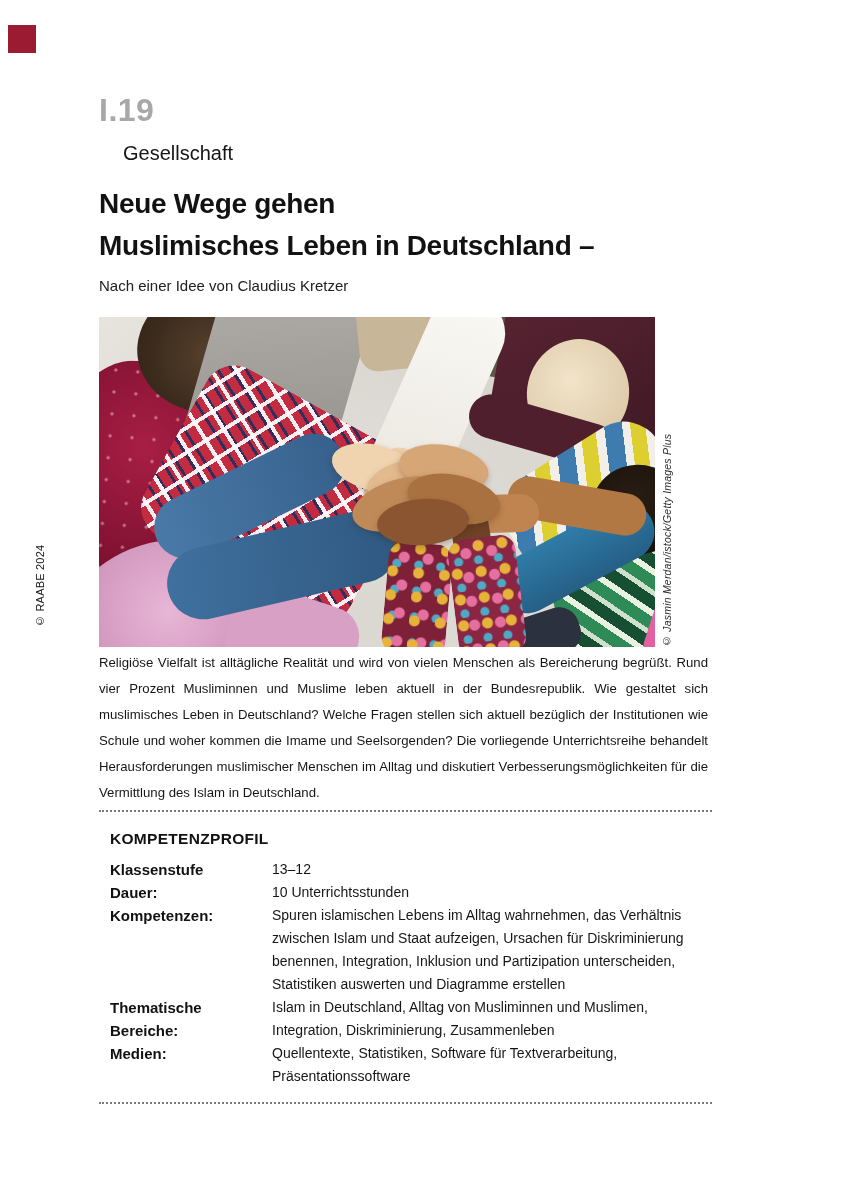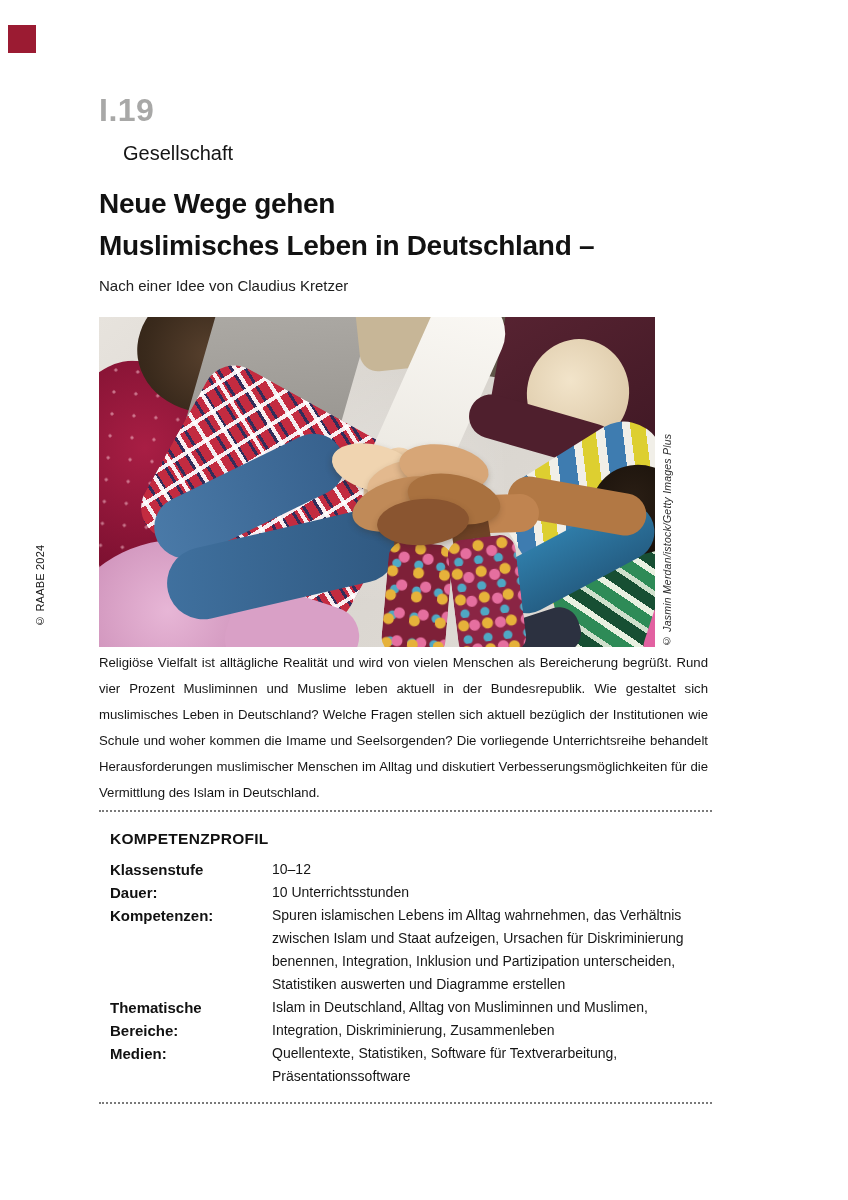--- a/index.html
+++ b/index.html
@@ -93,21 +93,21 @@
   <div class="photo-credit vert">© Jasmin Merdan/istock/Getty Images Plus</div>
 
   <div class="intro">Religiöse Vielfalt ist alltägliche Realität und wird von vielen Menschen als Bereicherung begrüßt. Rund vier Prozent Musliminnen und Muslime leben aktuell in der Bundesrepublik. Wie gestaltet sich muslimisches Leben in Deutschland? Welche Fragen stellen sich aktuell bezüglich der Institutionen wie Schule und woher kommen die Imame und Seelsorgenden? Die vorliegende Unterrichtsreihe behandelt Herausforderungen muslimischer Menschen im Alltag und diskutiert Verbesserungsmöglichkeiten für die Vermittlung des Islam in Deutschland.</div>
 
   <div class="dotted dot-top"></div>
   <div class="kp-heading">KOMPETENZPROFIL</div>
 
   <div class="kp-table">
     <div class="kp-row">
       <div class="kp-label">Klassenstufe</div>
-      <div class="kp-value">10–12</div>
+      <div class="kp-value">13–12</div>
     </div>
     <div class="kp-row">
       <div class="kp-label">Dauer:</div>
       <div class="kp-value">10 Unterrichtsstunden</div>
     </div>
     <div class="kp-row">
       <div class="kp-label">Kompetenzen:</div>
       <div class="kp-value">Spuren islamischen Lebens im Alltag wahrnehmen, das Verhältnis zwischen Islam und Staat aufzeigen, Ursachen für Diskriminierung benennen, Integration, Inklusion und Partizipation unterscheiden, Statistiken auswerten und Diagramme erstellen</div>
     </div>
     <div class="kp-row">

